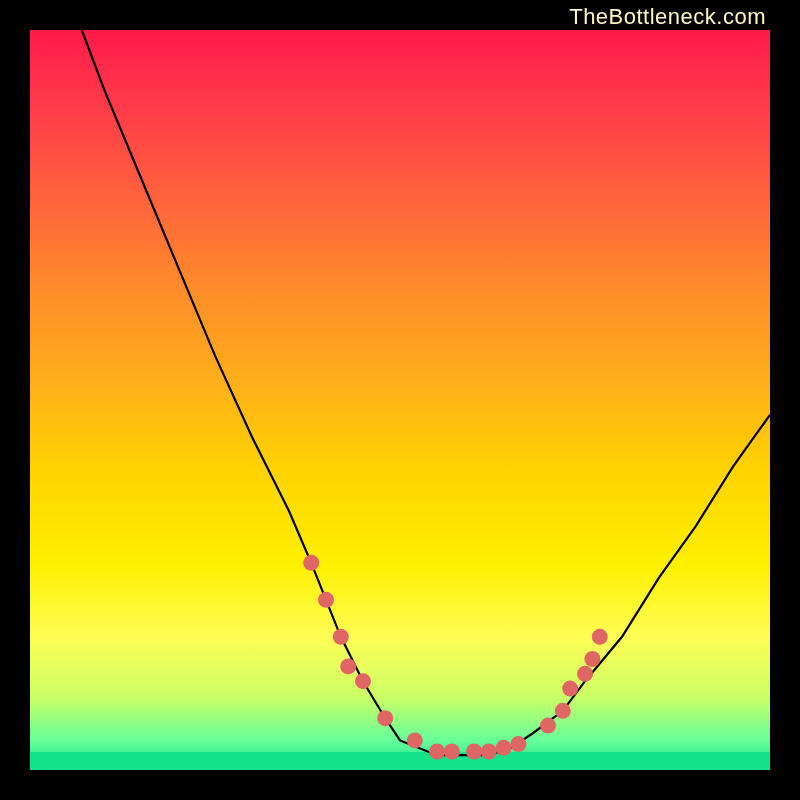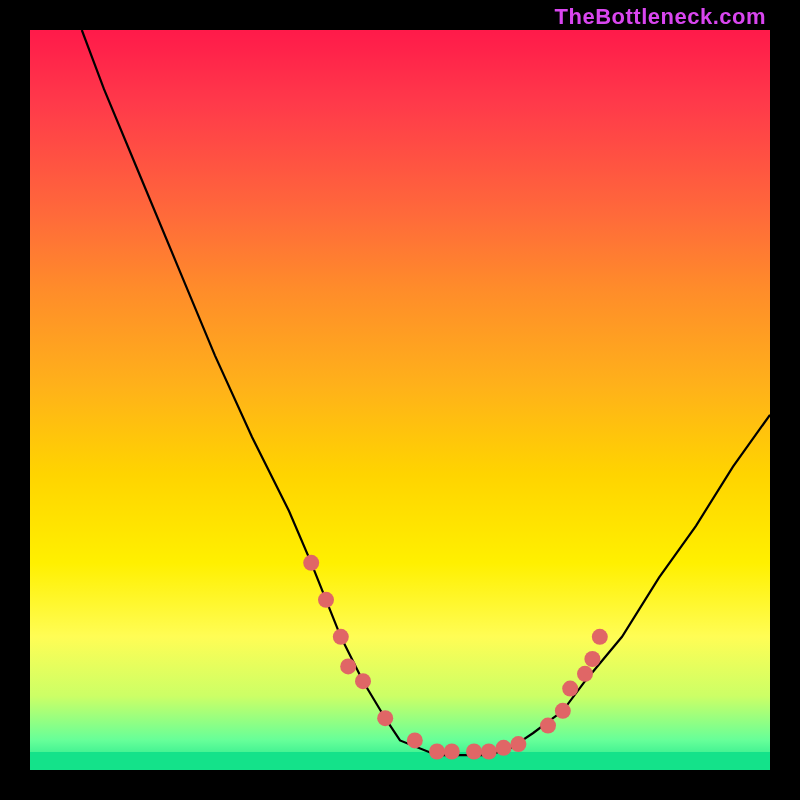--- a/index.html
+++ b/index.html
@@ -44,26 +44,25 @@
     left: 0;
     bottom: 0;
     width: 740px;
     height: 18px;
     background: #14e28a;
   }
   .watermark {
     position: absolute;
     top: 4px;
     right: 34px;
-    color: #d946ef;
+    color: #fef9c3;
     font-family: Arial, Helvetica, sans-serif;
     font-size: 22px;
     letter-spacing: 0.5px;
     user-select: none;
-    font-weight: bold;
   }
   svg.curve {
     position: absolute;
     left: 0;
     top: 0;
     width: 740px;
     height: 740px;
     pointer-events: none;
   }
 </style>

